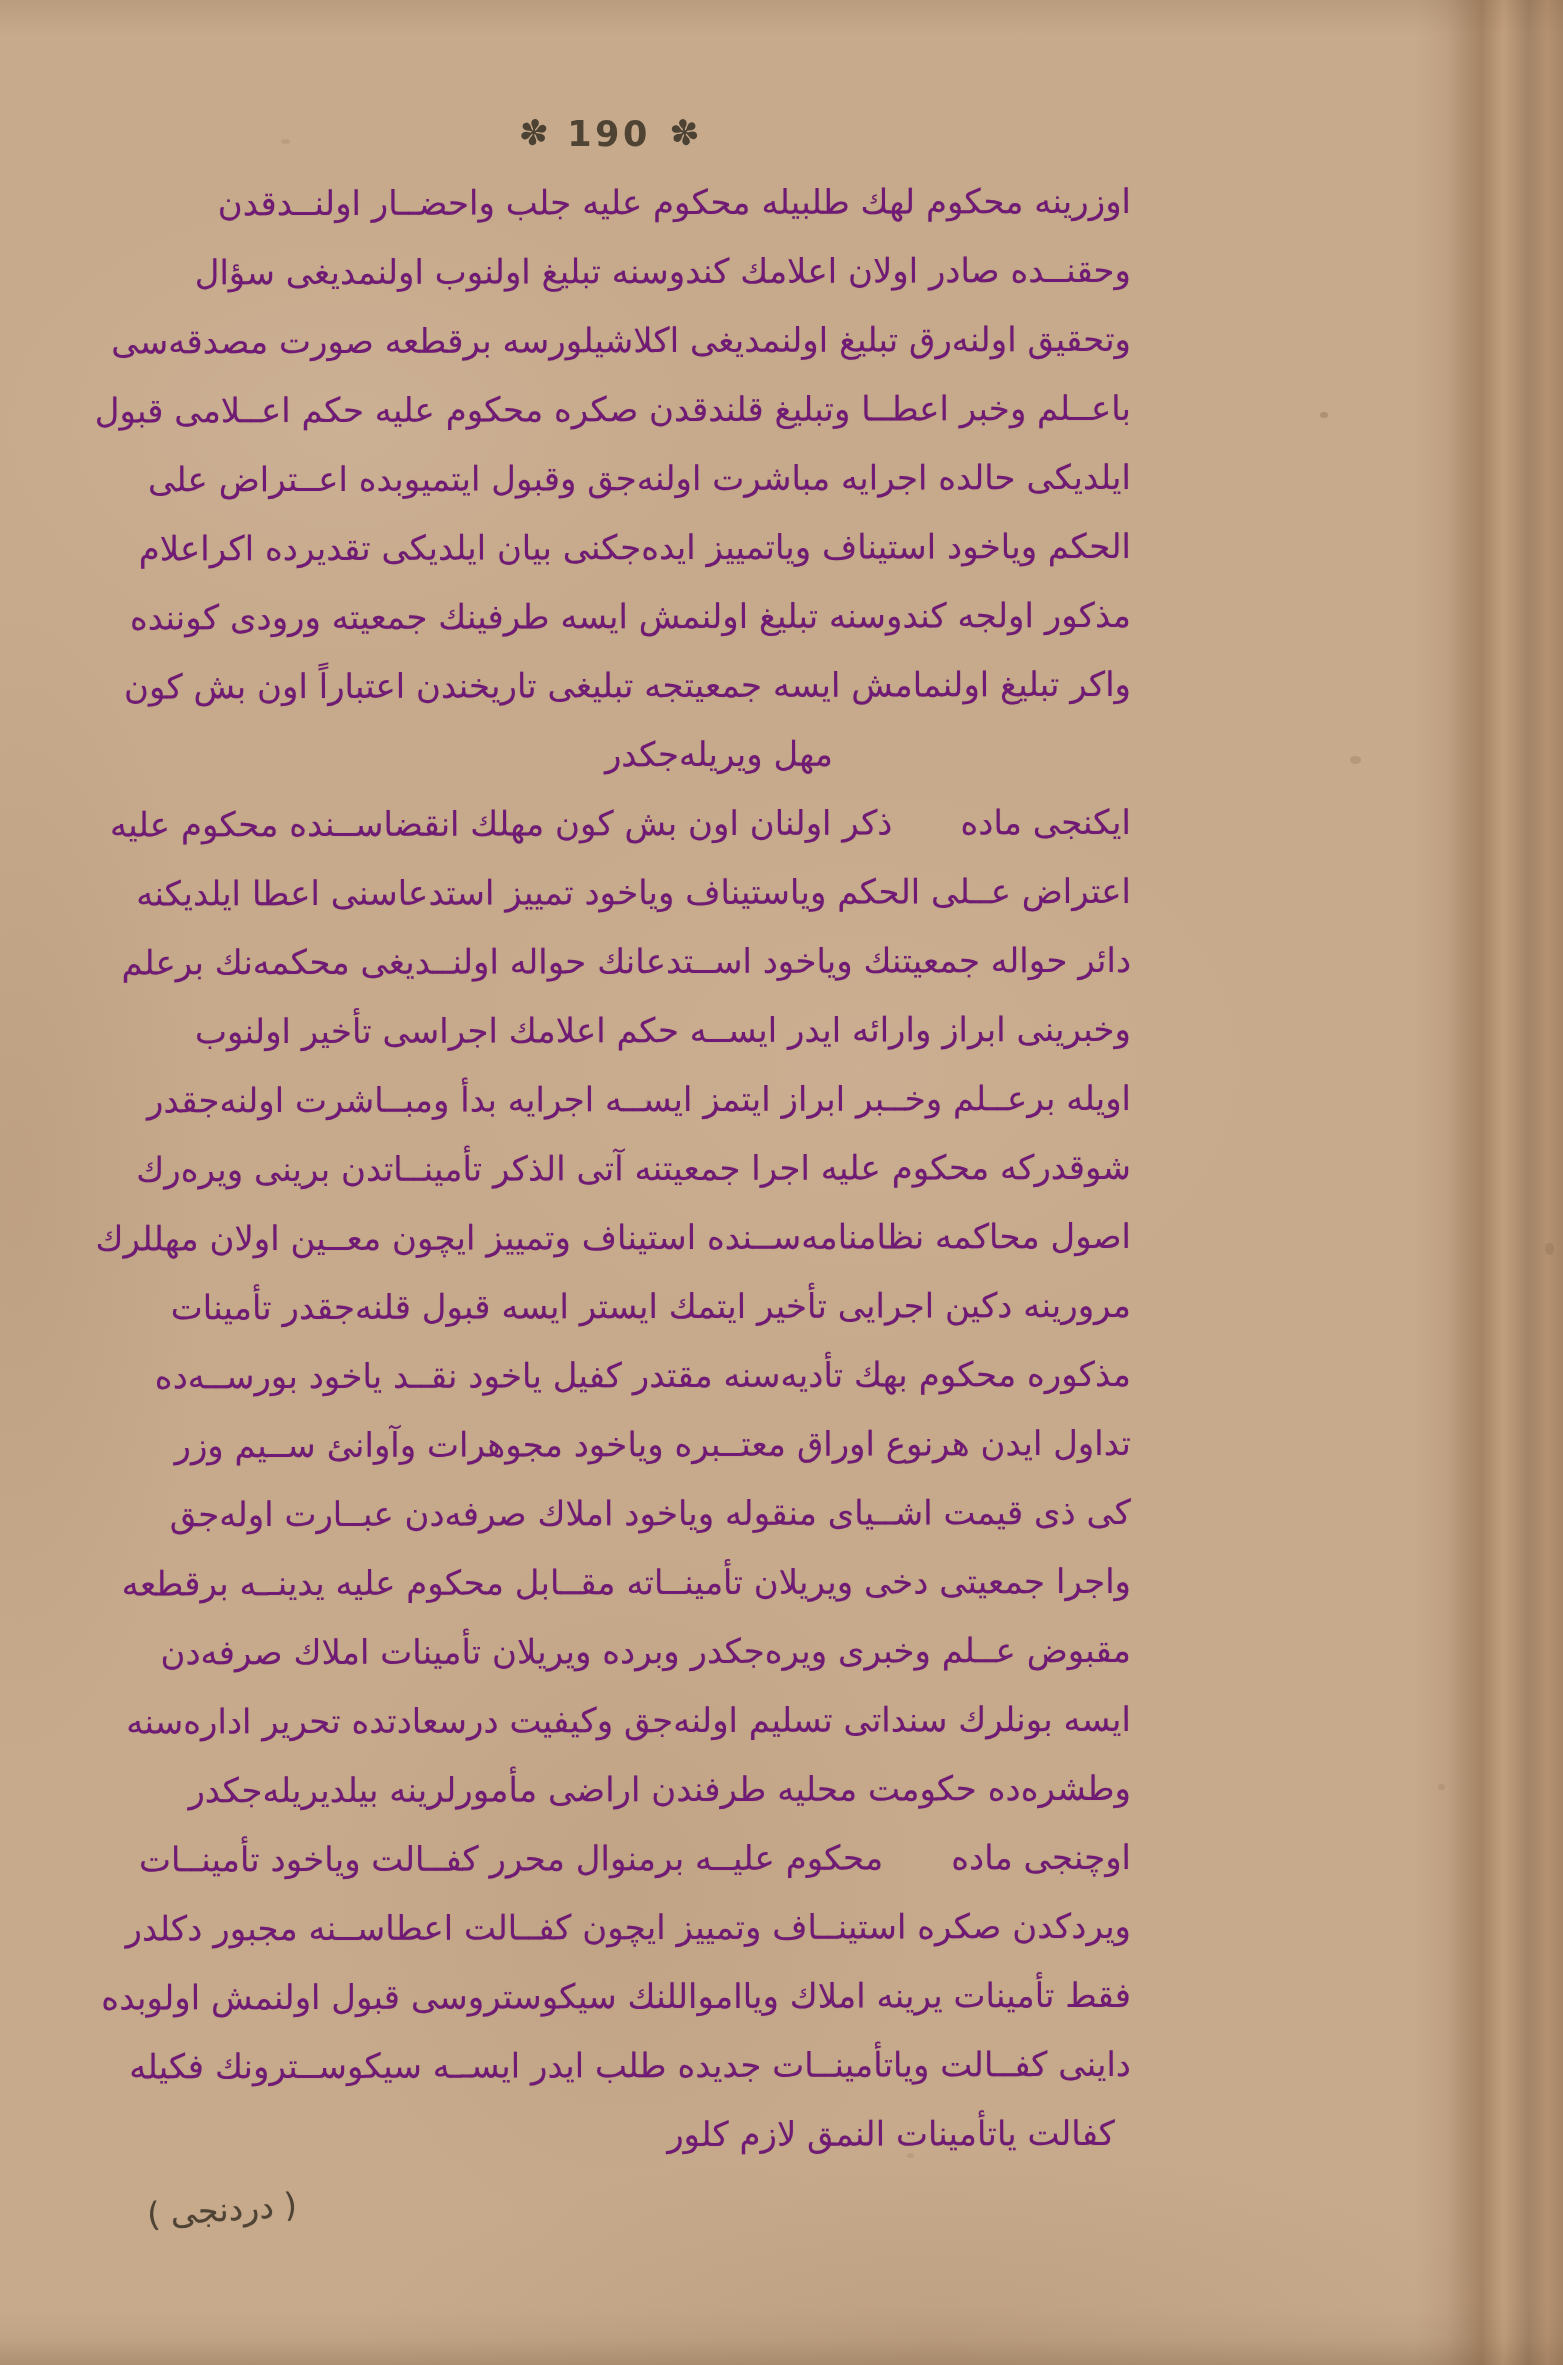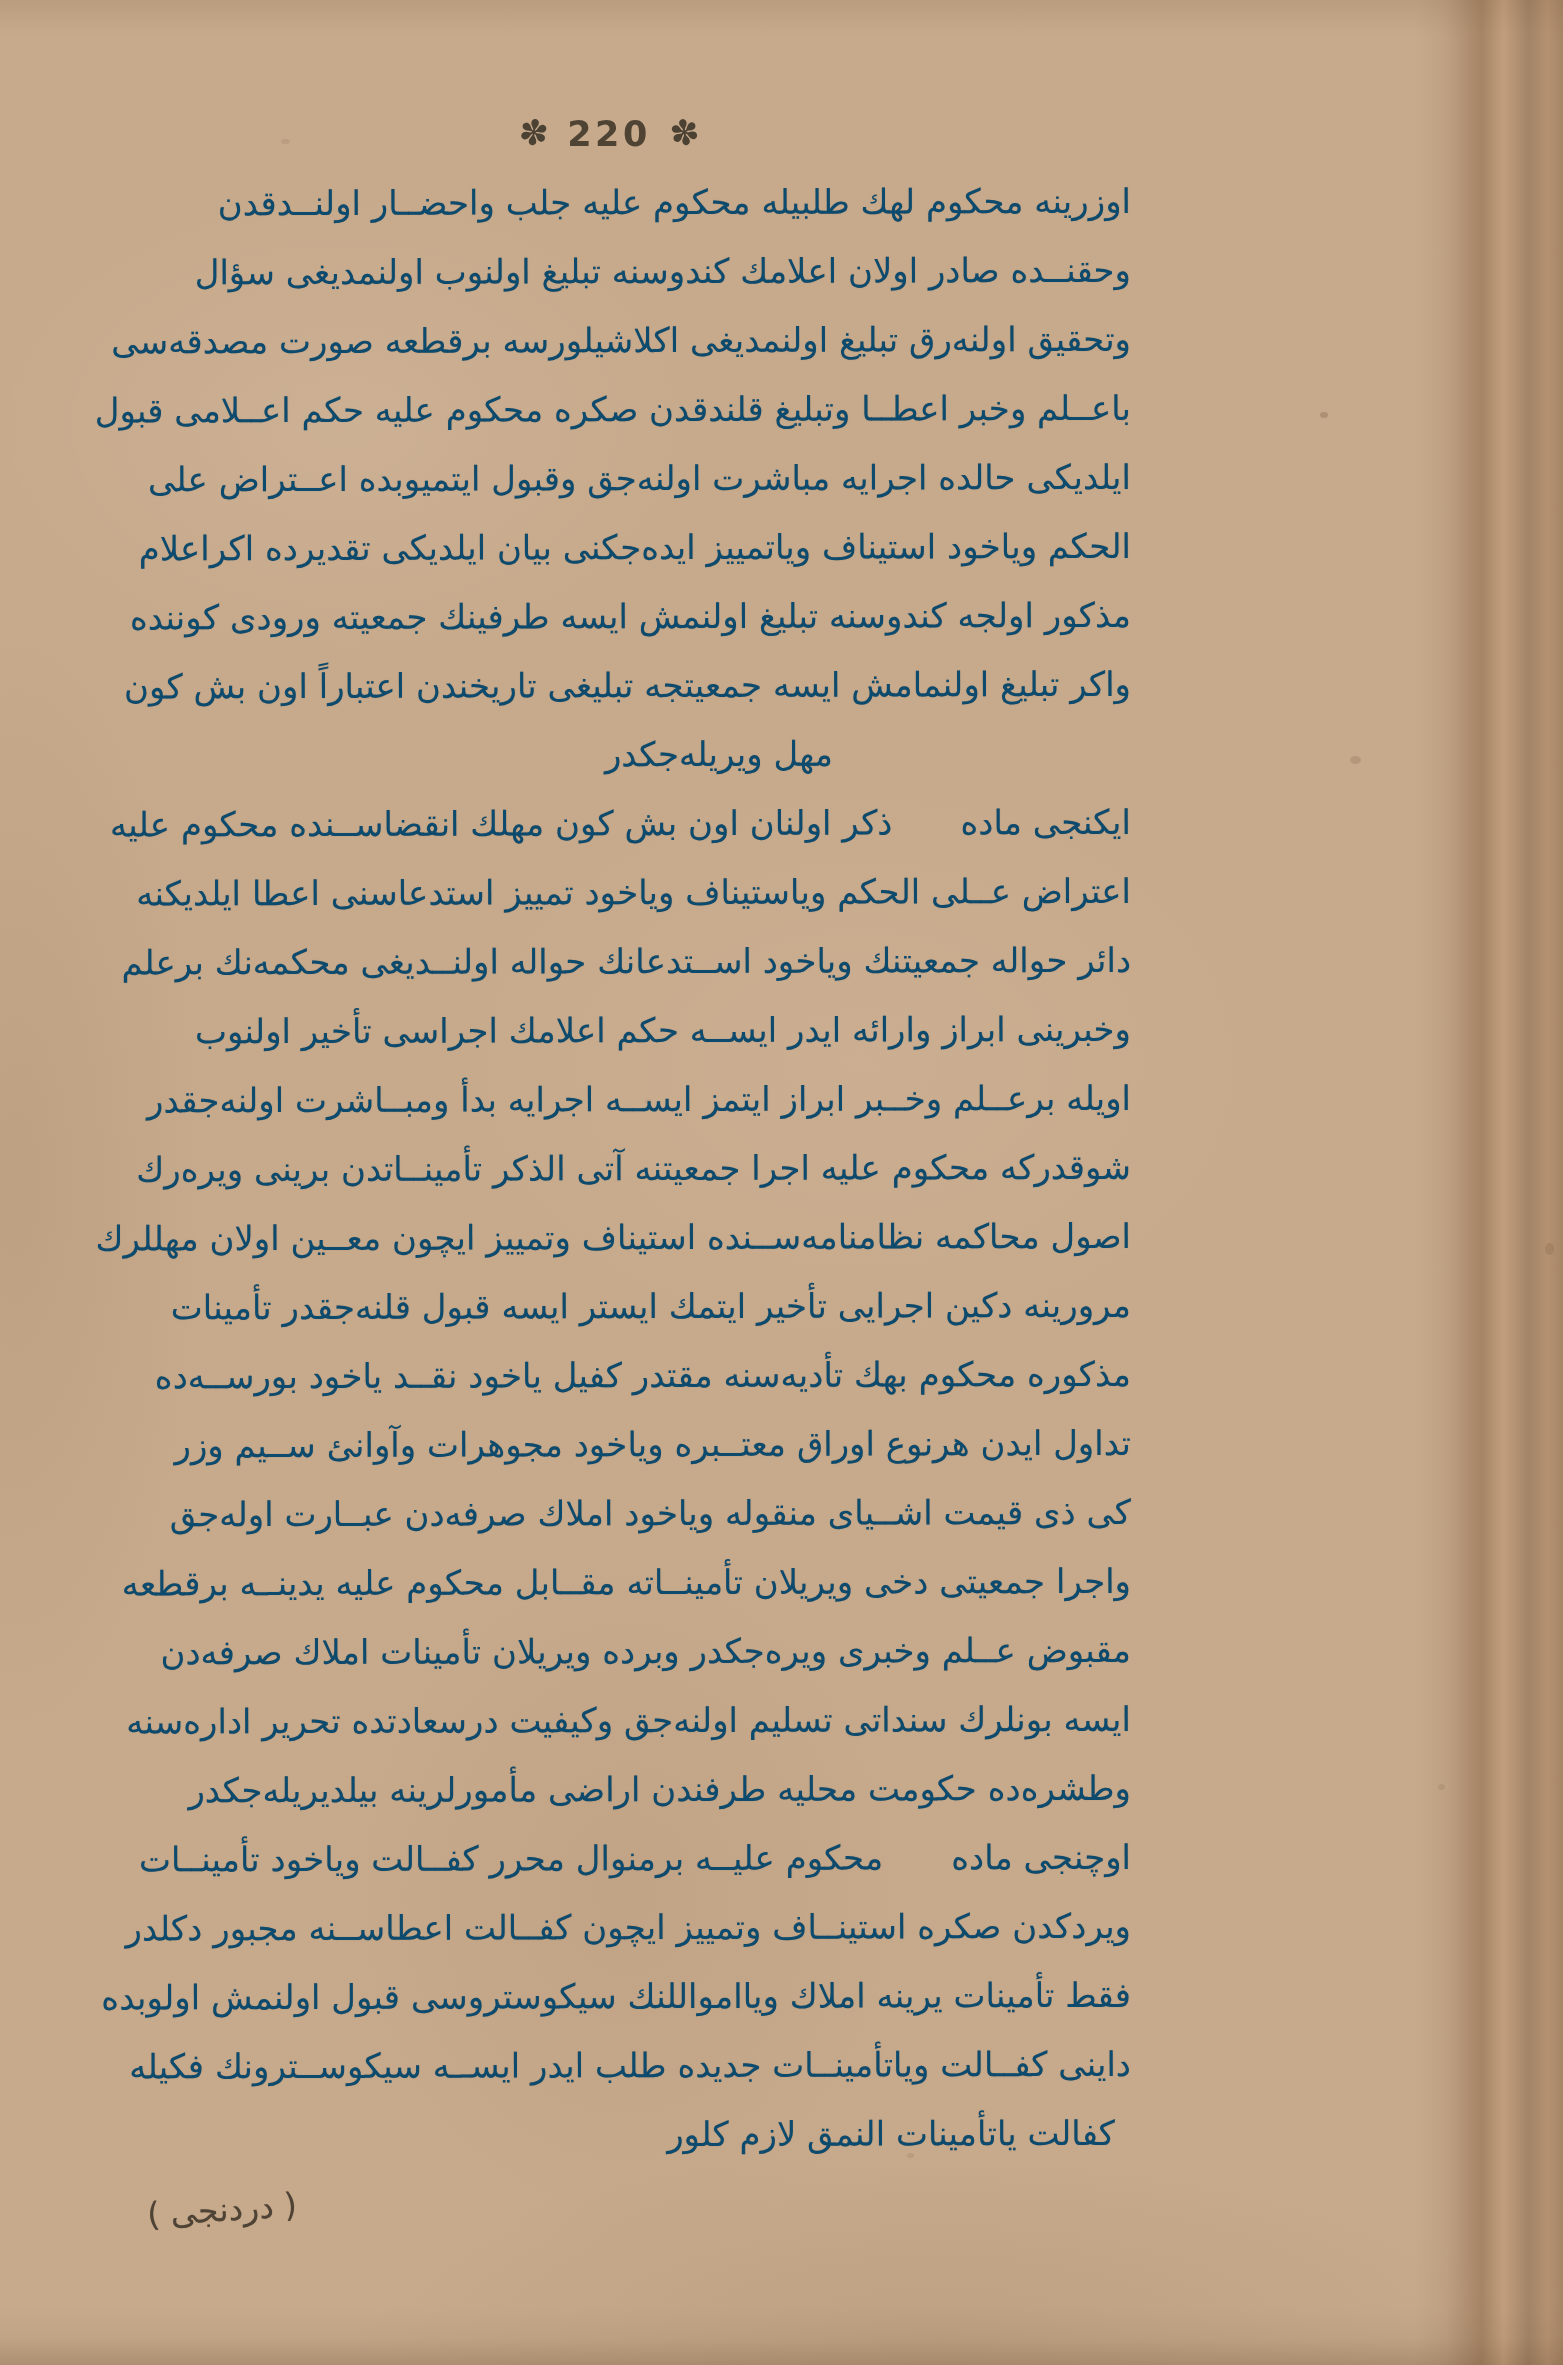--- a/index.html
+++ b/index.html
@@ -40,21 +40,21 @@
     display:flex;align-items:center;justify-content:center;gap:19.3px;
     color:#4f4434;
   }
   #header .orn{font-size:35px;line-height:1;transform:rotate(8deg);color:#4b4234;}
   #header .orn.l{transform:rotate(-10deg);}
   #header .num{font-size:35px;font-weight:bold;letter-spacing:3.5px;}
   
   #text-block{
     position:absolute;top:168px;left:254px;width:877px;
     direction:rtl;
-    color:#0c4a6e;
+    color:#701a75;
     font-size:34px;
     text-shadow:0 0 0.9px rgba(78,67,53,0.35);
   }
   .line{
     height:69px;line-height:69px;white-space:nowrap;
     text-align:justify;text-align-last:justify;
     transform:rotate(-0.15deg);
   }
   .line.short-indent{ text-align:right;text-align-last:right;padding-right:298px; }
   .line.short-start{ text-align:right;text-align-last:right;padding-right:16px; }
@@ -75,21 +75,21 @@
 <div class="speck" style="top:412px;left:1320px;width:8px;height:6.1px;"></div>
 <div class="speck" style="top:756px;left:1350px;width:10.5px;height:8px;opacity:.7;"></div>
 <div class="speck" style="top:1243px;left:1545px;width:8.8px;height:12.3px;opacity:.6;"></div>
 <div class="speck" style="top:1784px;left:1438px;width:7px;height:6.1px;opacity:.5;"></div>
 <div class="speck" style="top:1099px;left:645px;width:6.1px;height:5.3px;opacity:.45;"></div>
 <div class="speck" style="top:2153px;left:907px;width:7px;height:5.3px;opacity:.5;"></div>
 <div class="speck" style="top:139px;left:281px;width:8.8px;height:5.3px;opacity:.45;"></div>
 
 <div id="header">
   <span class="orn l">✽</span>
-  <span class="num">220</span>
+  <span class="num">190</span>
   <span class="orn">✽</span>
 </div>
 
 <div id="text-block">
   <div class="line">اوزرينه محكوم لهك طلبيله محكوم عليه جلب واحضــار اولنــدقدن</div>
   <div class="line">وحقنــده صادر اولان اعلامك كندوسنه تبليغ اولنوب اولنمديغى سؤال</div>
   <div class="line">وتحقيق اولنه‌رق تبليغ اولنمديغى اكلاشيلورسه برقطعه صورت مصدقه‌سى</div>
   <div class="line">باعــلم وخبر اعطــا وتبليغ قلندقدن صكره محكوم عليه حكم اعــلامى قبول</div>
   <div class="line">ايلديكى حالده اجرايه مباشرت اولنه‌جق وقبول ايتميوبده اعــتراض على</div>
   <div class="line">الحكم وياخود استيناف وياتمييز ايده‌جكنى بيان ايلديكى تقديرده اكراعلام</div>

